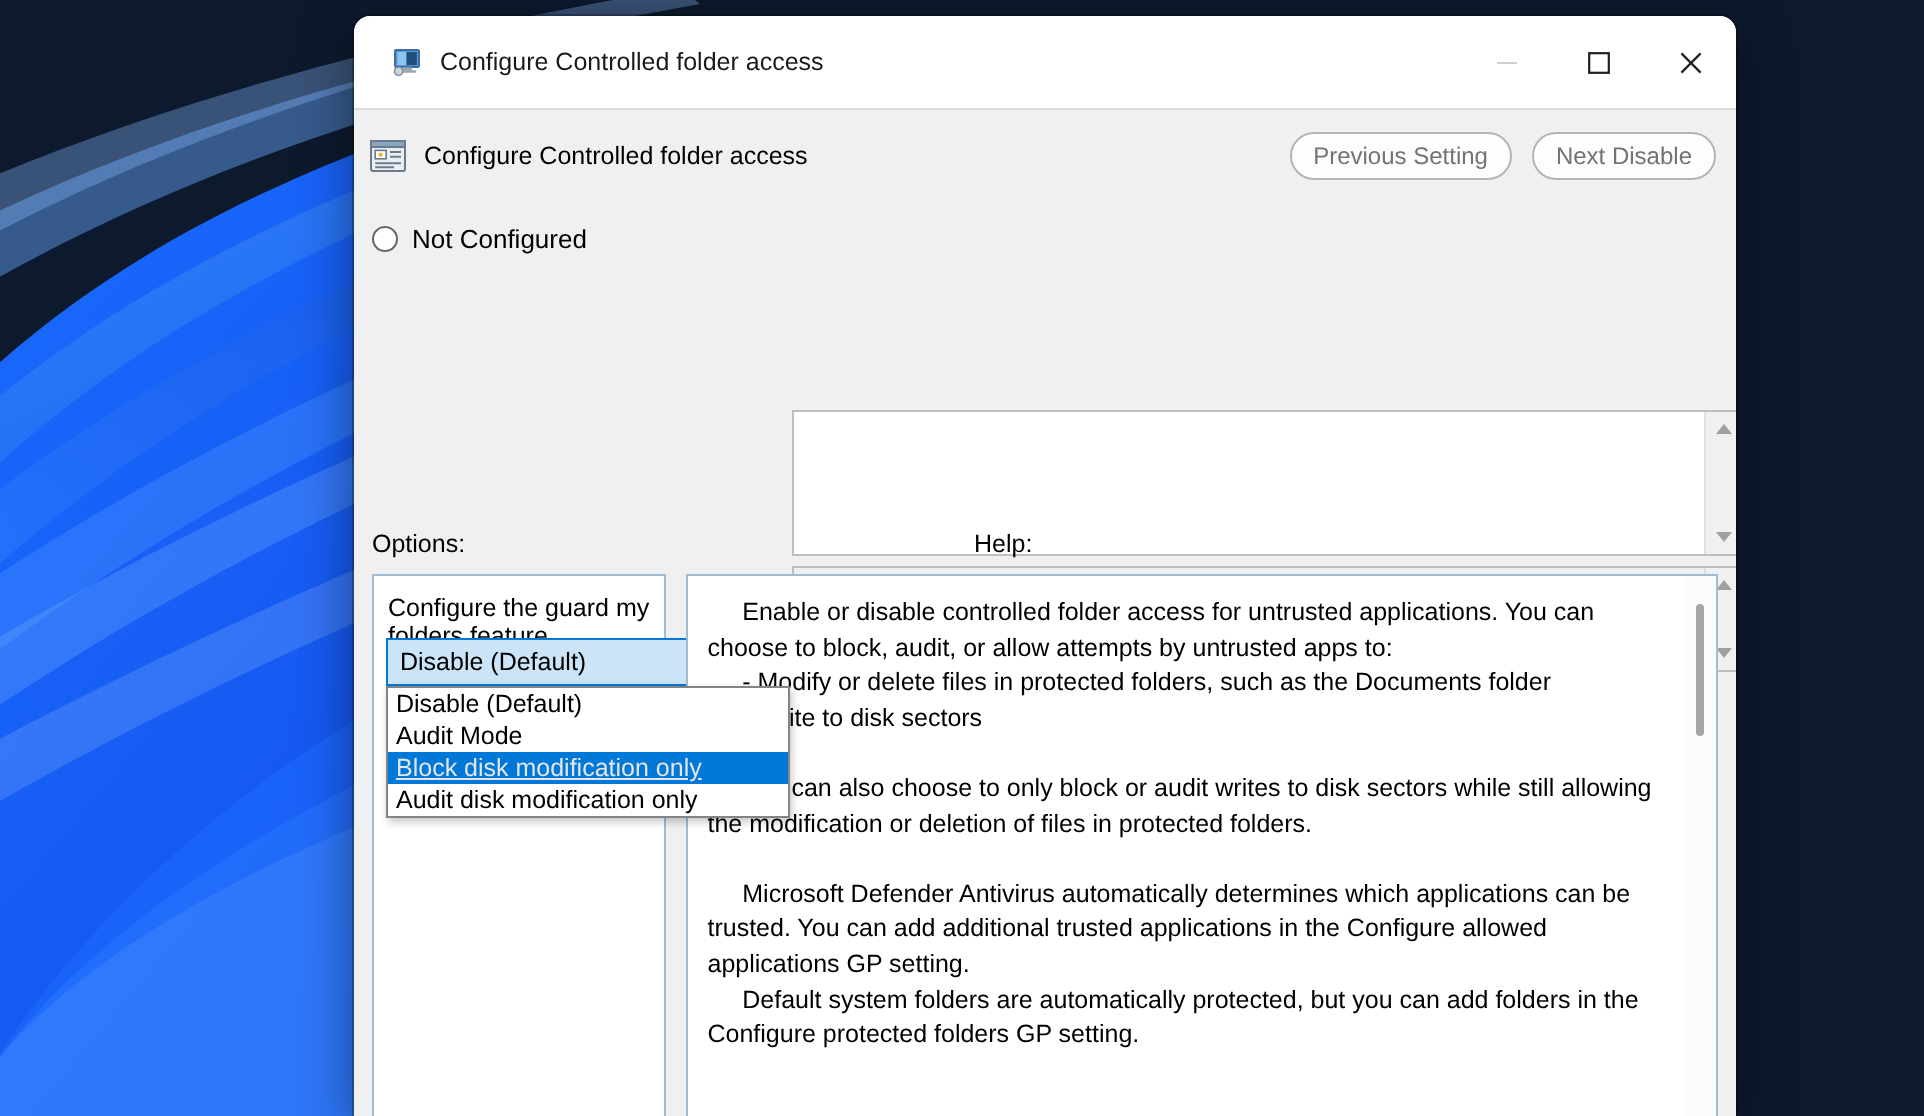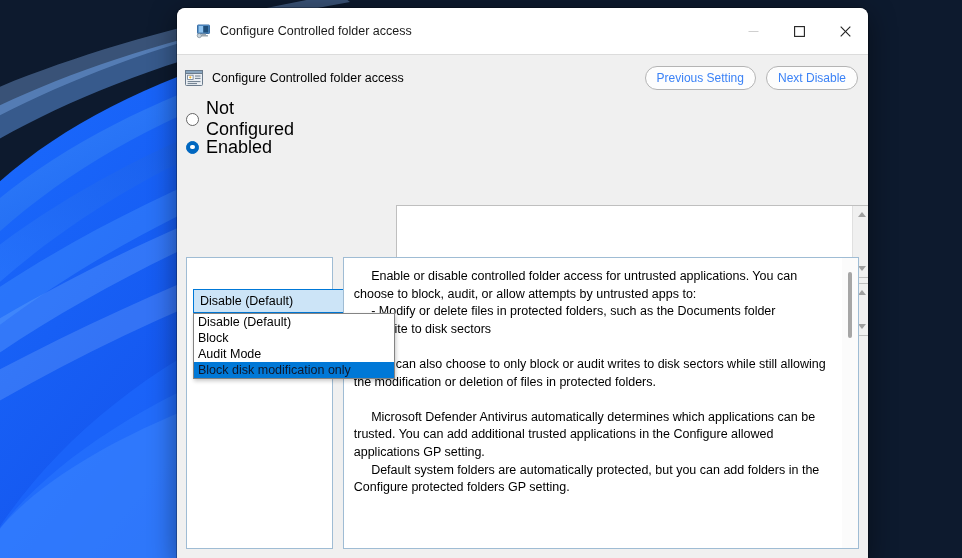--- a/index.html
+++ b/index.html
@@ -100,21 +100,21 @@
     gap: 10px;
   }
   .navbtn {
     background: #fdfdfd;
     border: 1px solid #b4b4b4;
     border-radius: 12px;
     height: 24px;
     padding: 0 11px;
     font-family: "Liberation Sans", sans-serif;
     font-size: 12px;
-    color: #3b82f6;
+    color: #737373;
     cursor: default;
     line-height: 22px;
   }
 
   
   #topform {
     position: relative;
     height: 148px;
     padding-top: 8px;
   }
@@ -147,21 +147,21 @@
   .radio-row.checked .radio-dot::after {
     content: "";
     position: absolute;
     left: 3.2px; top: 3.2px;
     width: 4.6px; height: 4.6px;
     border-radius: 50%;
     background: #fff;
   }
   .radio-label {
     margin-left: 7px;
-    font-size: 18px;
+    font-size: 13px;
   }
 
   .field-label {
     position: absolute;
     font-size: 12.5px;
     text-align: right;
     color: #000;
   }
   #lbl-comment { left: 190px; top: 104px; width: 120px; }
   #lbl-supported { left: 190px; top: 182px; width: 120px; }
@@ -289,21 +289,22 @@
     height: 16px;
     line-height: 16px;
     padding-left: 4px;
     font-size: 12.5px;
     white-space: nowrap;
     cursor: default;
     color: #000;
   }
   #combo-list .opt.selected {
     background: #0078d7;
-    color: #0f172a;
+    color: #e5e5e5;
+    text-decoration: underline;
   }
 
   
   #help-text {
     flex: 1 1 auto;
     padding: 10px 10px 0 10px;
     font-size: 12.5px;
     line-height: 17.6px;
     overflow: hidden;
     white-space: pre-wrap;
@@ -413,24 +414,20 @@
     </div>
   </div>
 
   <div id="topform">
 
     <div class="radios">
       <div class="radio-row">
         <span class="radio-dot"></span>
         <span class="radio-label">Not Configured</span>
       </div>
-      <div class="radio-row checked">
-        <span class="radio-dot"></span>
-        <span class="radio-label">Enabled</span>
-      </div>
     </div>
 
     <div class="field-label" id="lbl-comment">Comment:</div>
     <div class="boxwrap" id="comment-box">
       <div class="boxtext"></div>
       <div class="vscroll-old">
         <div class="sb-arrow">
             <span class="tri-up"></span>
           </div>
         <div class="sb-arrow">
@@ -446,39 +443,44 @@
         <div class="sb-arrow">
             <span class="tri-up"></span>
           </div>
         <div class="sb-arrow">
             <span class="tri-down"></span>
           </div>
       </div>
     </div>
   </div>
 
+  <div id="section-labels">
+    <div id="lbl-options">Options:</div>
+    <div id="lbl-help">Help:</div>
+  </div>
 
   <div id="panels">
 
     <div class="panel" id="options-panel">
+      <div class="opt-label">Configure the guard my folders feature</div>
 
       <div id="combo">
         <span class="combo-value">Disable (Default)</span>
         <span class="chev">
           <svg width="12" height="8" viewBox="0 0 12 8">
             <polyline points="1,1.6 6,6.4 11,1.6" fill="none" stroke="#2a6ba8" stroke-width="1.3"></polyline>
           </svg>
         </span>
       </div>
 
       <div id="combo-list">
         <div class="opt">Disable (Default)</div>
-        <div class="opt">Block</div>
         <div class="opt">Audit Mode</div>
         <div class="opt selected">Block disk modification only</div>
+        <div class="opt">Audit disk modification only</div>
       </div>
     </div>
 
     <div class="panel" id="help-panel">
       <div id="help-text">     Enable or disable controlled folder access for untrusted applications. You can choose to block, audit, or allow attempts by untrusted apps to:
      - Modify or delete files in protected folders, such as the Documents folder
      - Write to disk sectors
 
      You can also choose to only block or audit writes to disk sectors while still allowing the modification or deletion of files in protected folders.
 

